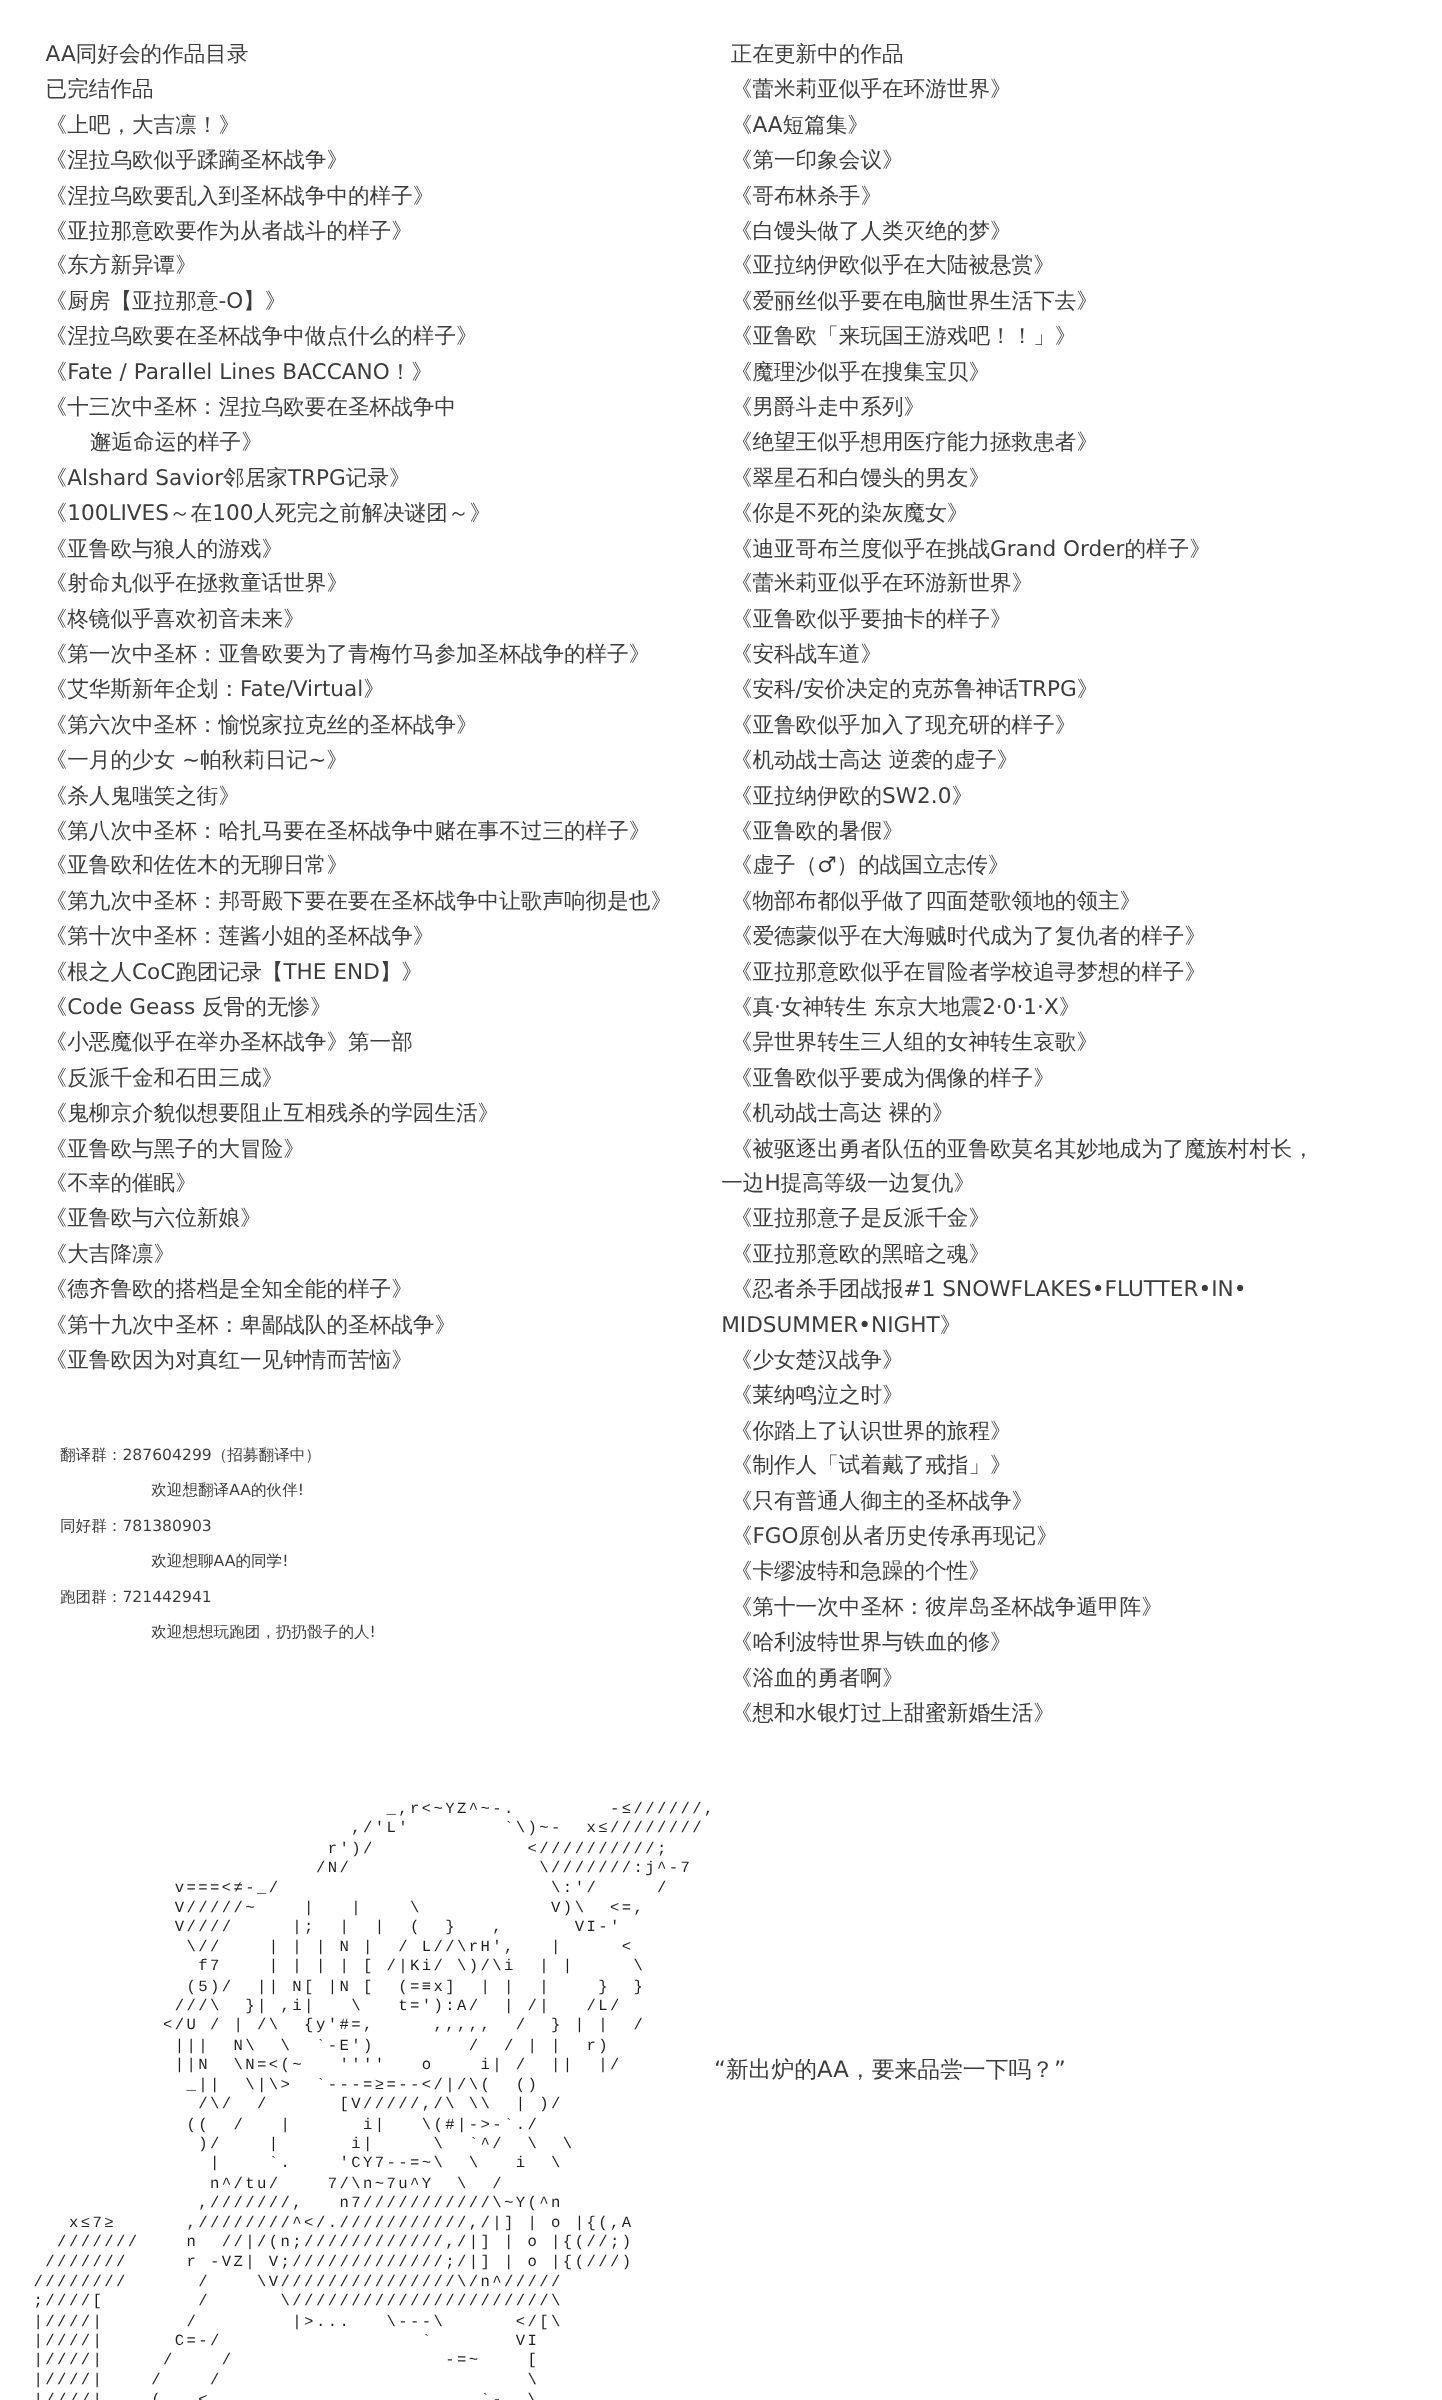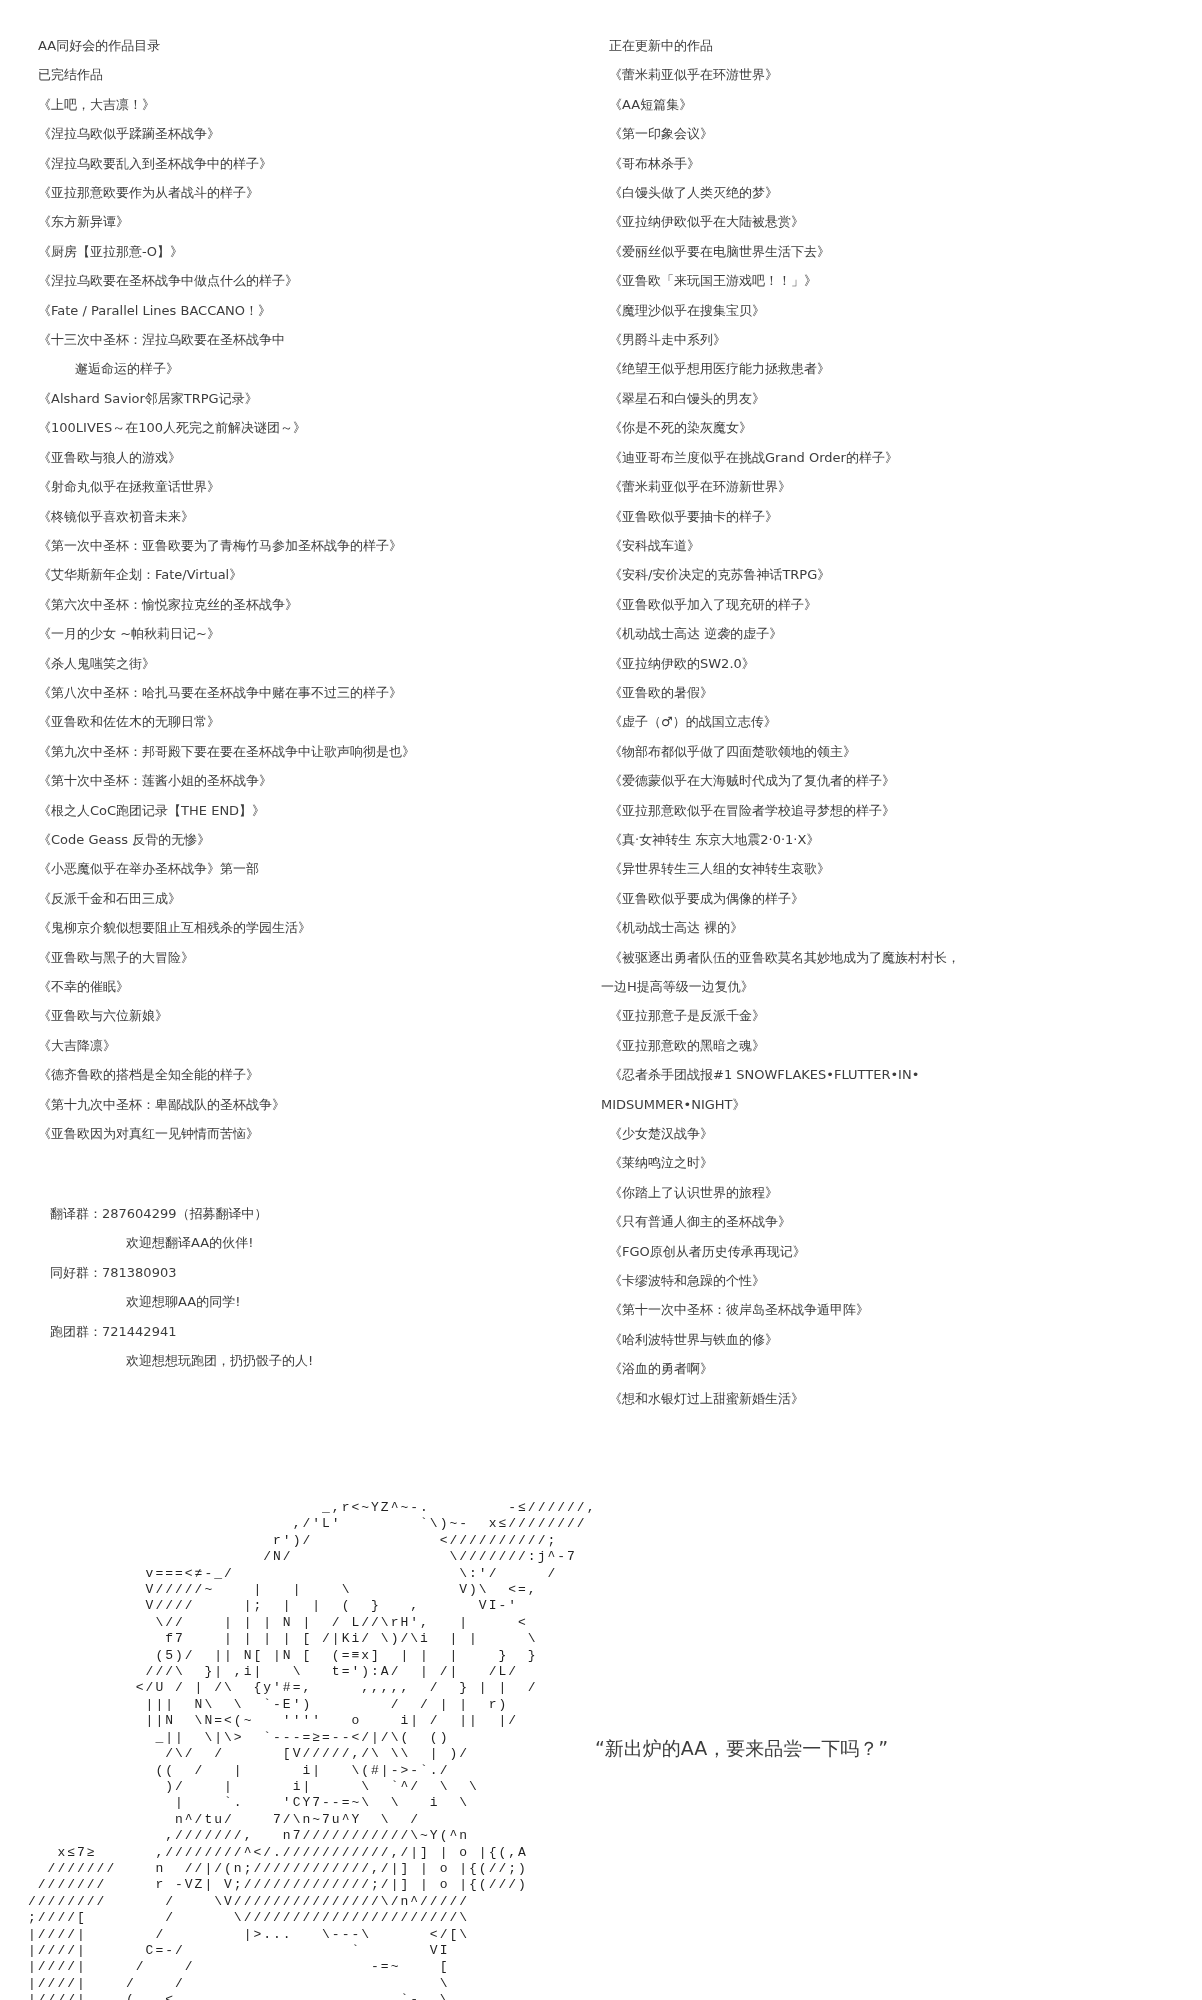--- a/index.html
+++ b/index.html
@@ -1,29 +1,29 @@
 <!DOCTYPE html>
 <html><head>
 <meta charset="utf-8">
 <style>
   html,body{margin:0;padding:0;}
   body{
     width:1202px;height:2000px;position:relative;overflow:hidden;
     background:#ffffff;color:#3d3d3d;
     font-family:"DejaVu Sans","Liberation Sans",sans-serif;
   }
-  .col{position:absolute;top:31px;font-size:13px;line-height:29.42px;white-space:nowrap;}
+  .col{position:absolute;top:31px;font-size:18px;line-height:29.42px;white-space:nowrap;}
   .col-left{left:38px;width:560px;}
   .col-right{left:609px;width:593px;}
   .line{height:29.42px;}
   .line.indent{padding-left:37px;font-family:Liberation Serif, serif;}
   .line.cont{margin-left:-8px;}
   .groups{position:absolute;left:50px;top:1199px;font-size:13px;line-height:29.42px;white-space:nowrap;}
   .group-note{padding-left:76px;}
-  .quote{position:absolute;left:595px;top:1712px;font-size:19px;white-space:nowrap;margin-top:24px;}
+  .quote{position:absolute;left:595px;top:1712px;font-size:19px;white-space:nowrap;}
   .art{
     position:absolute;left:28px;top:1500px;margin:0;
     font-family:Liberation Mono, monospace;
     font-size:13px;line-height:16.4px;letter-spacing:2px;
     color:#1f1f1f;white-space:pre;
   }
 </style>
 </head>
 <body>
 
@@ -107,20 +107,21 @@
         <div class="line">《机动战士高达 裸的》</div>
         <div class="line">《被驱逐出勇者队伍的亚鲁欧莫名其妙地成为了魔族村村长，</div>
         <div class="line cont">一边H提高等级一边复仇》</div>
         <div class="line">《亚拉那意子是反派千金》</div>
         <div class="line">《亚拉那意欧的黑暗之魂》</div>
         <div class="line">《忍者杀手团战报#1 SNOWFLAKES•FLUTTER•IN•</div>
         <div class="line cont">MIDSUMMER•NIGHT》</div>
         <div class="line">《少女楚汉战争》</div>
         <div class="line">《莱纳鸣泣之时》</div>
         <div class="line">《你踏上了认识世界的旅程》</div>
+        <div class="line">《制作人「试着戴了戒指」》</div>
         <div class="line">《只有普通人御主的圣杯战争》</div>
         <div class="line">《FGO原创从者历史传承再现记》</div>
         <div class="line">《卡缪波特和急躁的个性》</div>
         <div class="line">《第十一次中圣杯：彼岸岛圣杯战争遁甲阵》</div>
         <div class="line">《哈利波特世界与铁血的修》</div>
         <div class="line">《浴血的勇者啊》</div>
         <div class="line">《想和水银灯过上甜蜜新婚生活》</div>
       </div>
   </section>
 

